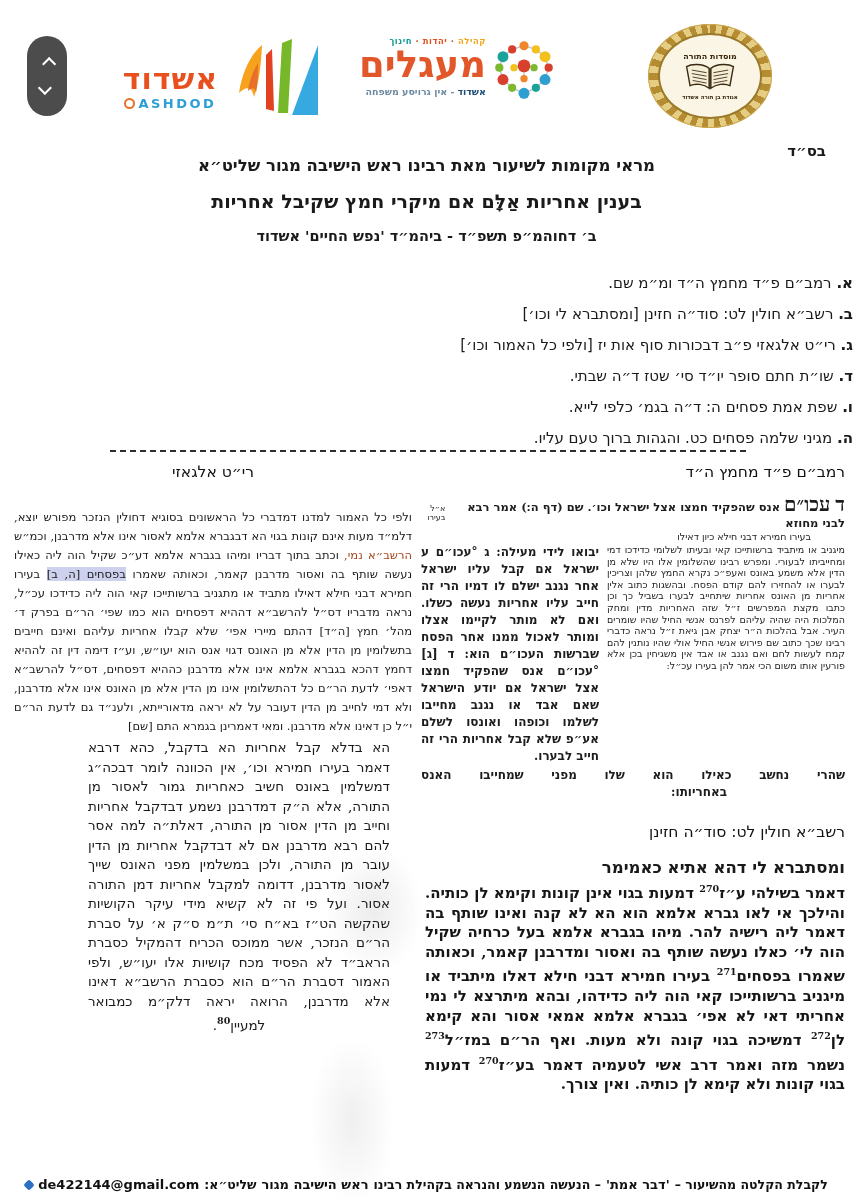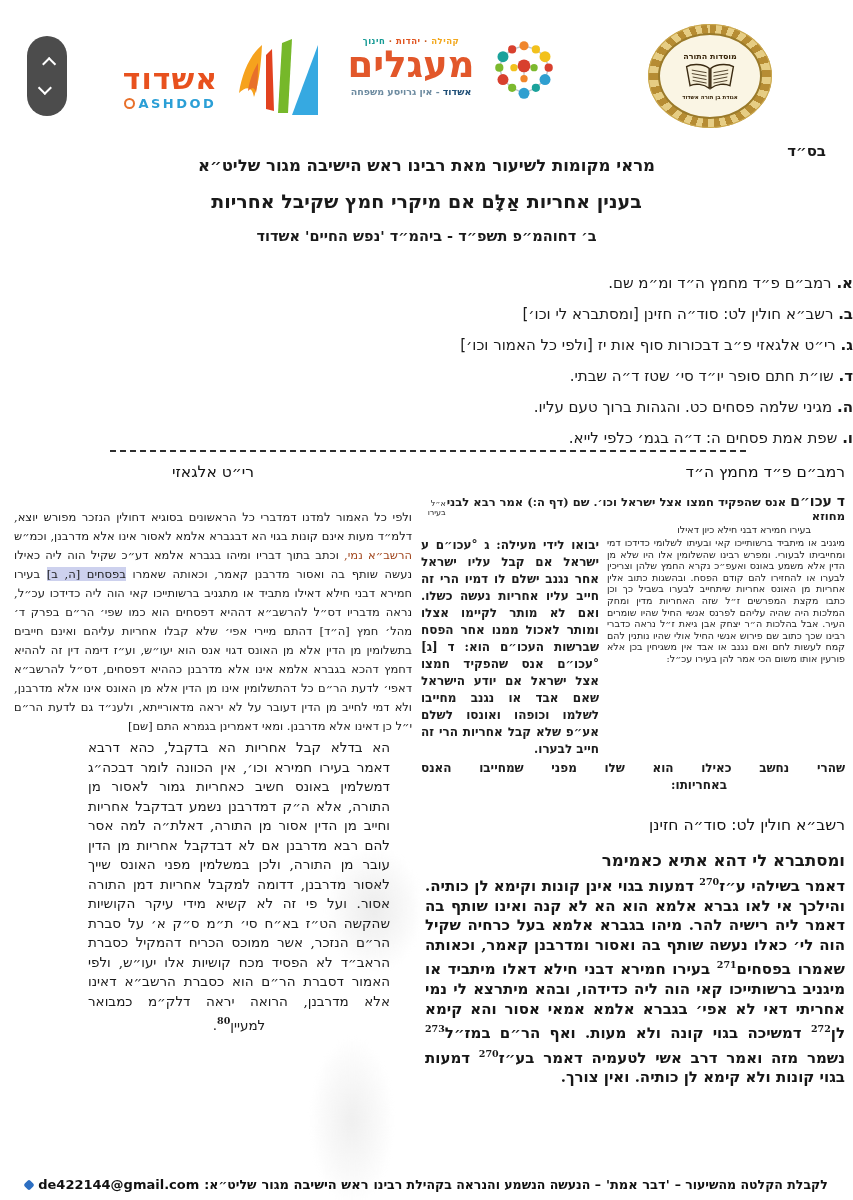--- a/index.html
+++ b/index.html
@@ -31,21 +31,21 @@
   }
   .ashdod-text { text-align: right; margin-top: 18px; }
   .ashdod-he { font-size: 30px; font-weight: bold; color: #e8511e; letter-spacing: 1px; line-height: 1; }
   .ashdod-en { font-size: 13px; font-weight: bold; color: #2b9fd6; letter-spacing: 2.5px; display: flex; align-items: center; justify-content: center; gap: 3px; margin-top: 2px; }
   .ashdod-mark { width: 11px; height: 11px; border-radius: 50%; border: 2px solid #e8702a; display: inline-block; }
 
   .maagalim-logo {
     position: absolute; left: 336px; top: 36px; width: 220px; height: 96px;
     display: flex; flex-direction: row; gap: 6px; align-items: flex-start;
   }
-  .maagalim-text { text-align: center; width: 150px; }
+  .maagalim-text { text-align: right; width: 150px; }
   .maagalim-tagline { font-size: 8.5px; font-weight: bold; letter-spacing: 0.5px; }
   .tag-w0 { color: #f2a71b; } .tag-sep { color: #c4581f; } .tag-w1 { color: #e0531f; } .tag-w2 { color: #159a94; }
   .maagalim-title { font-size: 37px; font-weight: bold; color: #e2572a; line-height: 1.05; }
   .maagalim-sub { font-size: 9.5px; margin-top: 1px; }
   .maagalim-sub .b { color: #1f4f77; font-weight: bold; }
   .maagalim-sub .r { color: #6d8ba0; font-weight: bold; }
 
   .emblem {
     position: absolute; left: 648px; top: 24px; width: 124px; height: 104px;
     border-radius: 50%;
@@ -79,21 +79,21 @@
   .col-rambam { position: absolute; right: 8px; top: 463px; width: 432px; }
   .col-algazi { position: absolute; left: 8px;  top: 463px; width: 404px; }
 
   .section-header { font-size: 15.5px; color: #111; }
   .rambam-header, .rashba-header { text-align: right; padding-left: 66px; direction: rtl; text-align: left; }
   .rambam-header, .rashba-header { text-align: right; padding-right: 0; padding-left: 66px; }
 
   .scan-rambam { margin-top: 12px; font-family: "DejaVu Serif", "DejaVu Sans", serif; color: #1d1d1d; }
   .scan-headline { display: flex; justify-content: space-between; align-items: baseline; }
   .scan-headline .main { font-weight: bold; font-size: 11.5px; }
-  .scan-headline .initial { font-size: 14px; font-weight: bold; }
+  .scan-headline .initial { font-size: 20px; font-weight: bold; font-family: Liberation Serif, serif; }
   .scan-headline .side { font-size: 8px; font-weight: normal; }
   .maggid-first { text-align: right; padding-right: 34px; font-size: 9.5px; font-weight: 500; margin-top: 1px; }
   .scan-cols { display: flex; gap: 8px; margin-top: 2px; }
   .maggid  { width: 238px; font-size: 9.5px; line-height: 11.6px; text-align: justify; font-weight: 500; }
   .rambam-main { width: 178px; font-size: 12px; line-height: 17px; text-align: justify; font-weight: bold; }
   .closing-l1 { font-size: 12px; font-weight: bold; line-height: 17px; text-align: justify; text-align-last: justify; width: 424px; margin-top: 2px; }
   .closing-l2 { font-size: 12px; font-weight: bold; line-height: 17px; text-align: right; padding-right: 118px; }
 
   .rashba-header { margin-top: 22px; }
   .rashba-first { margin-top: 17px; font-family: "DejaVu Serif", "DejaVu Sans", serif; font-size: 16.5px; font-weight: bold; text-align: right; padding-left: 66px; direction: rtl; text-align: left; }
@@ -242,22 +242,22 @@
 
 <div class="title1">מראי מקומות לשיעור מאת רבינו ראש הישיבה מגור שליט״א</div>
 <div class="title2">בענין אחריות אַלָּם אם מיקרי חמץ שקיבל אחריות</div>
 <div class="title3">ב׳ דחוהמ״פ תשפ״ד - ביהמ״ד 'נפש החיים' אשדוד</div>
 
 <div class="sources">
   <div class="source-row"><span class="source-prefix">א.</span> <span>רמב״ם פ״ד מחמץ ה״ד ומ״מ שם.</span></div>
   <div class="source-row"><span class="source-prefix">ב.</span> <span>רשב״א חולין לט: סוד״ה חזינן [ומסתברא לי וכו׳]</span></div>
   <div class="source-row"><span class="source-prefix">ג.</span> <span>רי״ט אלגאזי פ״ב דבכורות סוף אות יז [ולפי כל האמור וכו׳]</span></div>
   <div class="source-row"><span class="source-prefix">ד.</span> <span>שו״ת חתם סופר יו״ד סי׳ שטז ד״ה שבתי.</span></div>
+  <div class="source-row"><span class="source-prefix">ו.</span> <span>שפת אמת פסחים ה: ד״ה בגמ׳ כלפי לייא.</span></div>
   <div class="source-row"><span class="source-prefix">ה.</span> <span>מגיני שלמה פסחים כט. והגהות ברוך טעם עליו.</span></div>
-  <div class="source-row"><span class="source-prefix">ו.</span> <span>שפת אמת פסחים ה: ד״ה בגמ׳ כלפי לייא.</span></div>
 </div>
 
 <div class="sep"></div>
 
 <div class="col-rambam">
   <div class="section-header rambam-header">רמב״ם פ״ד מחמץ ה״ד</div>
 
   <div class="scan-rambam">
     <div class="scan-headline">
       <span class="main"><span class="initial">ד עכו״ם</span> <span>אנס שהפקיד חמצו אצל ישראל וכו׳. שם (דף ה:) אמר רבא לבני מחוזא</span></span>

